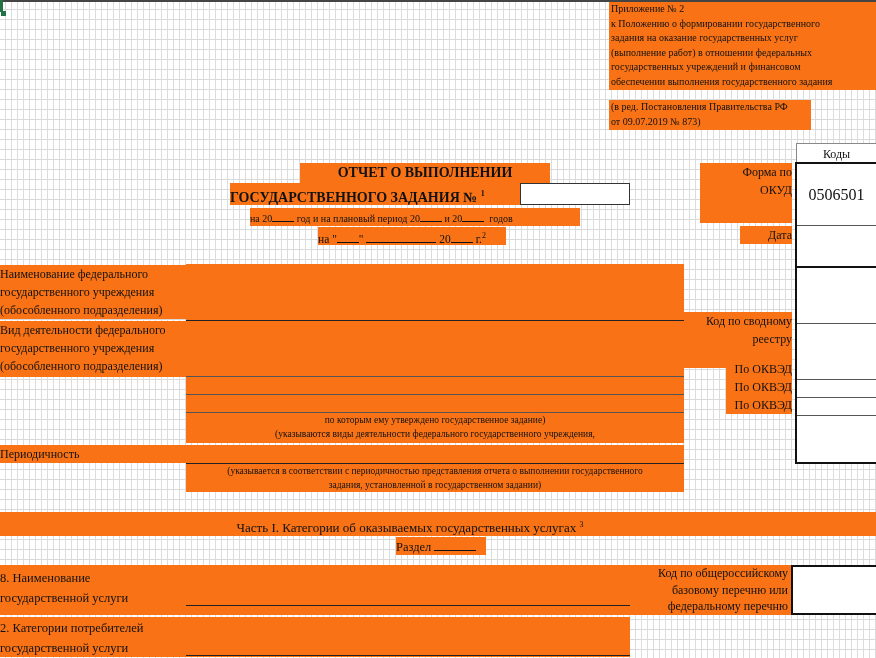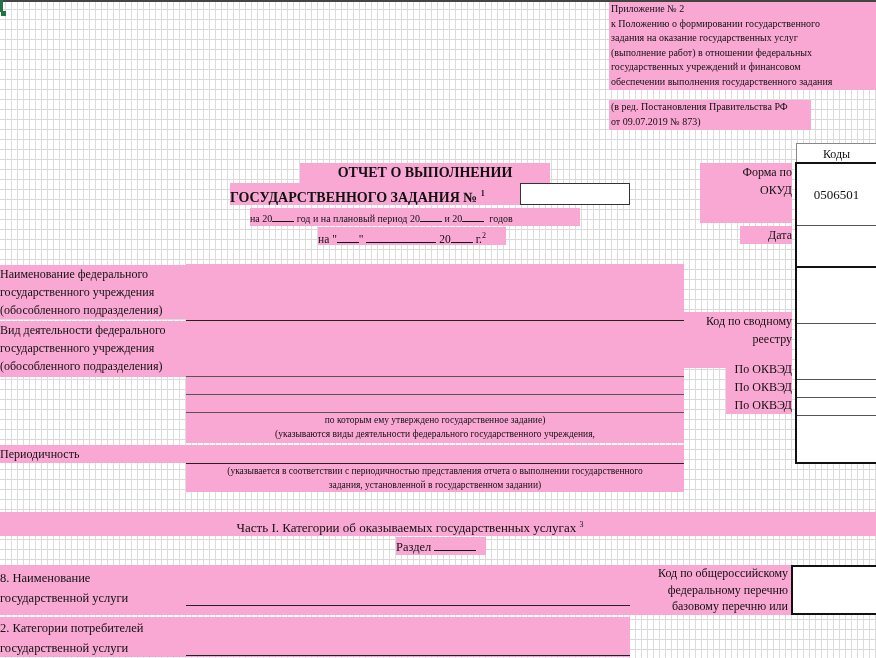--- a/index.html
+++ b/index.html
@@ -6,21 +6,21 @@
   body {
     width:876px; height:658px; overflow:hidden; position:relative;
     background-color:#ffffff;
     background-image:
       repeating-linear-gradient(to right, transparent 0px, transparent 5px, #dcdcdc 5px, #dcdcdc 6px),
       repeating-linear-gradient(to bottom, transparent 0px, transparent 9px, #d9d9d9 9px, #d9d9d9 10px);
     font-family:"Liberation Serif", "DejaVu Serif", serif;
     color:#111;
   }
   .abs { position:absolute; }
-  .white { background:#f9a8d4; }
+  .white { background:#f97316; }
   .txt { font-size:12px; line-height:18px; white-space:nowrap; }
   .small { font-size:10px; line-height:14px; }
   .right { text-align:right; }
   .center { text-align:center; }
   .hline { position:absolute; height:1px; background:#222; }
   .thick { border:2px solid #111; box-sizing:border-box; background:#fff; }
   .bold { font-weight:bold; }
   .uline { display:inline-block; border-bottom:1px solid #111; height:13px; vertical-align:baseline; }
   sup { font-size:8px; }
   .cursor { position:absolute; left:0; top:0; width:3px; height:12px; background:#217346; }
@@ -80,21 +80,21 @@
 </div>
 <div class="abs white txt right" style="left:726px; top:360px; width:66px; height:18px;">По ОКВЭД</div>
 <div class="abs white txt right" style="left:726px; top:378px; width:66px; height:18px;">По ОКВЭД</div>
 <div class="abs white txt right" style="left:726px; top:396px; width:66px; height:18px;">По ОКВЭД</div>
 
 <div class="abs" style="left:796px; top:143px; width:80px; height:20px; background:#fff; border-left:1px solid #888; border-top:1px solid #888; box-sizing:border-box;">
   <div class="txt center" style="line-height:20px;">Коды</div>
 </div>
 <div class="abs" style="left:795px; top:162px; width:81px; height:302px; border:2px solid #111; border-right:none; box-sizing:border-box; background:#fff;">
   <div style="height:61px; border-bottom:1px solid #555; display:flex; align-items:center; justify-content:center;">
-    <span class="txt" style="font-size:13px;">0506501</span>
+    <span class="txt" style="font-size:16px;">0506501</span>
   </div>
   <div style="height:40px; border-bottom:2px solid #111;"></div>
   <div style="height:55px; border-bottom:1px solid #555;"></div>
   <div style="height:55px; border-bottom:1px solid #555;"></div>
   <div style="height:17px; border-bottom:1px solid #555;"></div>
   <div style="height:17px; border-bottom:1px solid #555;"></div>
   <div style="height:50px;"></div>
 </div>
 
 <div class="abs white txt" style="left:0; top:265px; width:186px; height:54px; font-size:12px;">
@@ -140,22 +140,22 @@
 
 <div class="abs white" style="left:0; top:565px; width:876px; height:50px;"></div>
 <div class="abs txt" style="left:0; top:568px; width:186px; height:42px; font-size:12.5px; line-height:20px;">
   <div>8. Наименование</div>
   <div>государственной услуги</div>
 </div>
 <div class="abs" style="left:186px; top:565px; width:444px; height:40px;"></div>
 <div class="hline" style="left:186px; top:605px; width:444px;"></div>
 <div class="abs txt right" style="left:630px; top:565px; width:158px; height:50px; font-size:12px; line-height:16.5px;">
   <div>Код по общероссийскому</div>
+  <div>базовому перечню или</div>
   <div>федеральному перечню</div>
-  <div>базовому перечню или</div>
 </div>
 <div class="abs thick" style="left:791px; top:565px; width:85px; height:50px; border-right:none;"></div>
 
 <div class="abs white" style="left:0; top:617px; width:630px; height:40px;"></div>
 <div class="abs txt" style="left:0; top:618px; width:186px; height:40px; font-size:12.5px; line-height:20px;">
   <div>2. Категории потребителей</div>
   <div>государственной услуги</div>
 </div>
 <div class="abs" style="left:186px; top:617px; width:444px; height:38px;"></div>
 <div class="hline" style="left:186px; top:655px; width:444px;"></div>

